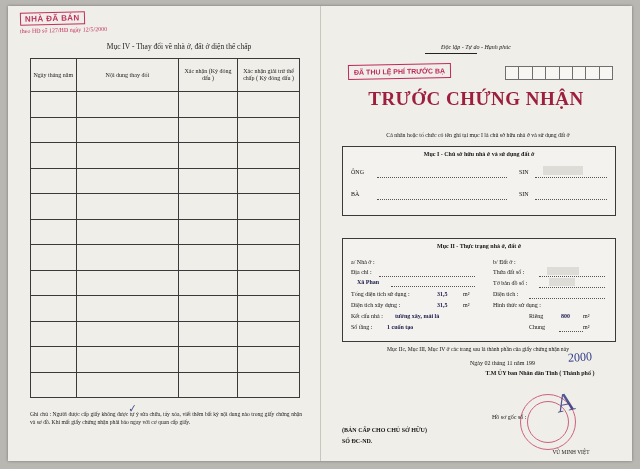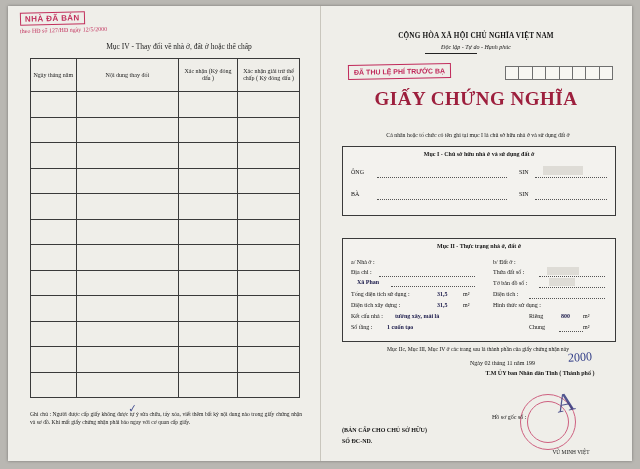--- a/index.html
+++ b/index.html
@@ -187,21 +187,21 @@
 
 <div class="page">
   <div class="sheet">
     <div class="fold"></div>
 
     <div class="half left">
 
       <div class="stamp-sold">NHÀ ĐÃ BÁN</div>
       <div class="stamp-sub">theo HĐ số 127/HĐ ngày 12/5/2000</div>
 
-      <div class="muc4-title">Mục IV - Thay đổi về nhà ở, đất ở hoặc thế chấp</div>
+      <div class="muc4-title">Mục IV - Thay đổi về nhà ở, đất ở diện thế chấp</div>
 
       <table class="tbl">
         <colgroup>
           <col style="width:17%">
             <col style="width:38%">
             <col style="width:22%">
             <col style="width:23%">
         </colgroup>
         <thead>
           <tr>
@@ -287,38 +287,37 @@
         </tbody>
       </table>
 
       <div class="scribble">✓</div>
 
       <div class="note">Ghi chú : Người được cấp giấy không được tự ý sửa chữa, tẩy xóa, viết thêm bất kỳ nội dung nào trong giấy chứng nhận và sơ đồ. Khi mất giấy chứng nhận phải báo ngay với cơ quan cấp giấy.</div>
     </div>
 
     <div class="half right">
 
-      <div class="r natheader">CỘNG HÒA XÃ HỘI CHỦ NGHĨA VIỆT NAM</div>
       <div class="r natsub">Độc lập - Tự do - Hạnh phúc</div>
       <div class="r natrule"></div>
 
       <div class="r feestamp">ĐÃ THU LỆ PHÍ TRƯỚC BẠ</div>
 
       <div class="r serialbox">
         <i></i>
         <i></i>
         <i></i>
         <i></i>
         <i></i>
         <i></i>
         <i></i>
         <i></i>
       </div>
 
-      <div class="r gct">GIẤY CHỨNG NGHĨA</div>
+      <div class="r gct">TRƯỚC CHỨNG NHẬN</div>
       <div class="r certline">Cá nhân hoặc tổ chức có tên ghi tại mục I là chủ sở hữu nhà ở và sử dụng đất ở</div>
 
       <div class="r boxmain">
         <div class="sec-title">Mục I - Chủ sở hữu nhà ở và sử dụng đất ở</div>
 
         <div class="fld" style="left:8px;top:22px;">ÔNG</div>
         <div class="dots" style="left:34px;top:30px;width:130px;"></div>
         <div class="fld" style="left:176px;top:22px;">SIN</div>
         <div class="dots" style="left:192px;top:30px;width:72px;"></div>
         <div class="redact" style="left:200px;top:19px;width:40px;height:9px;"></div>

